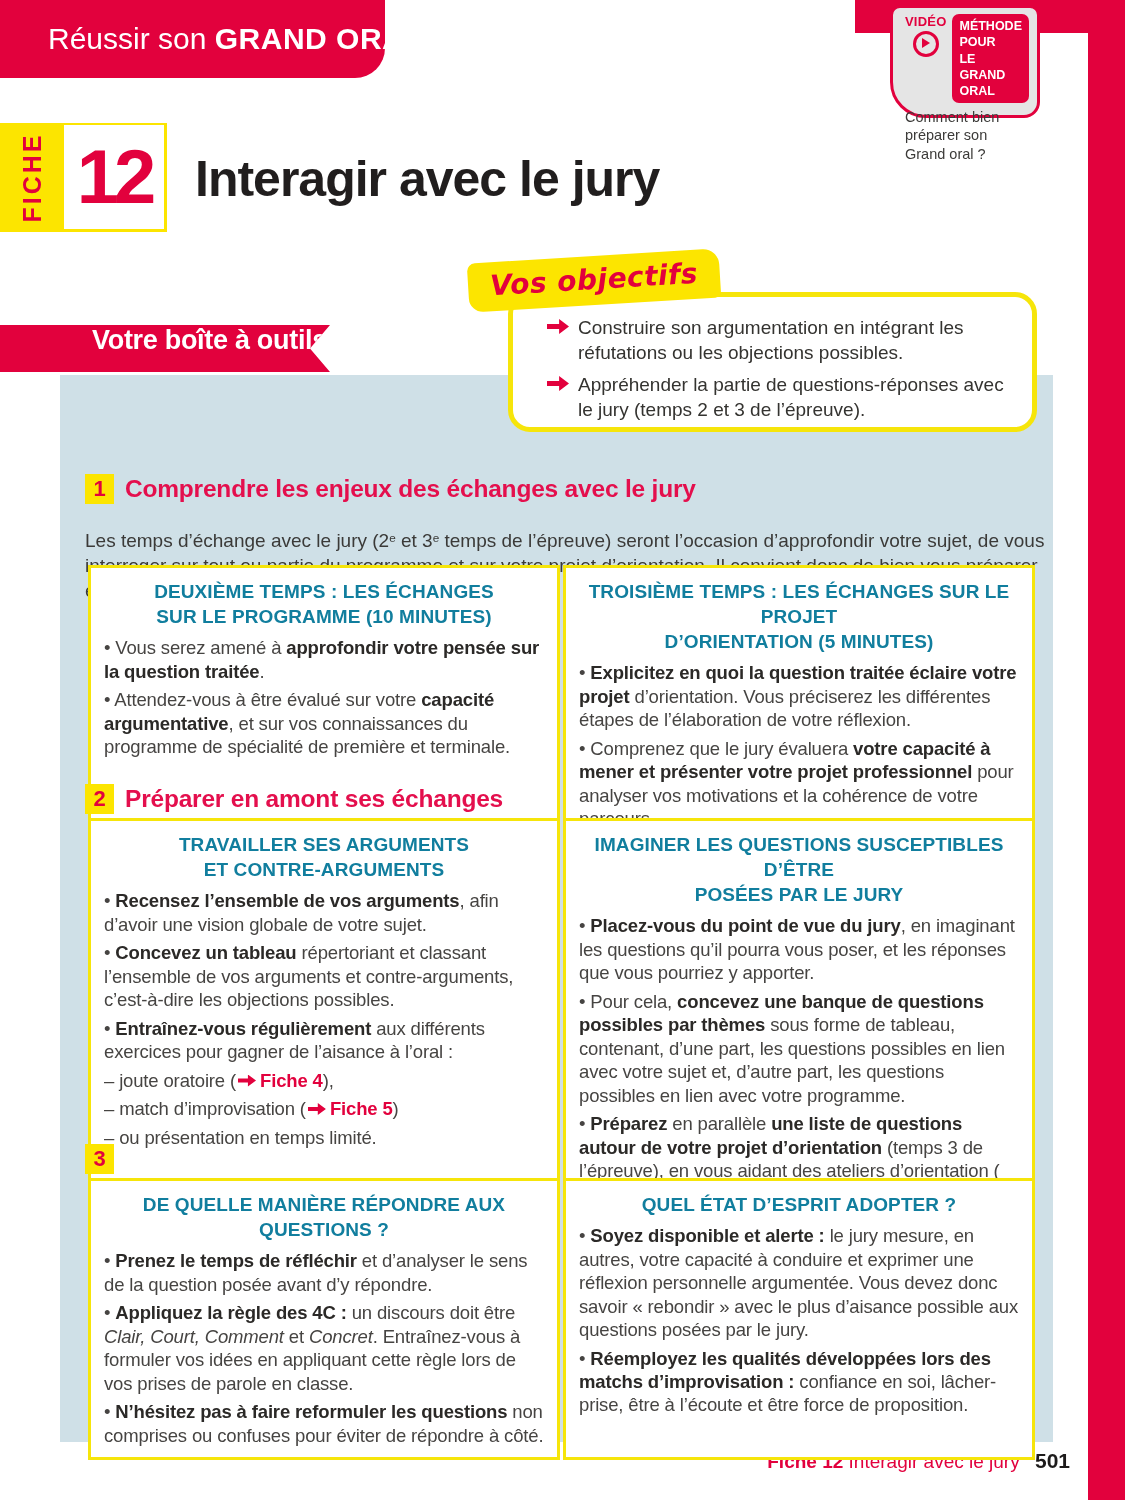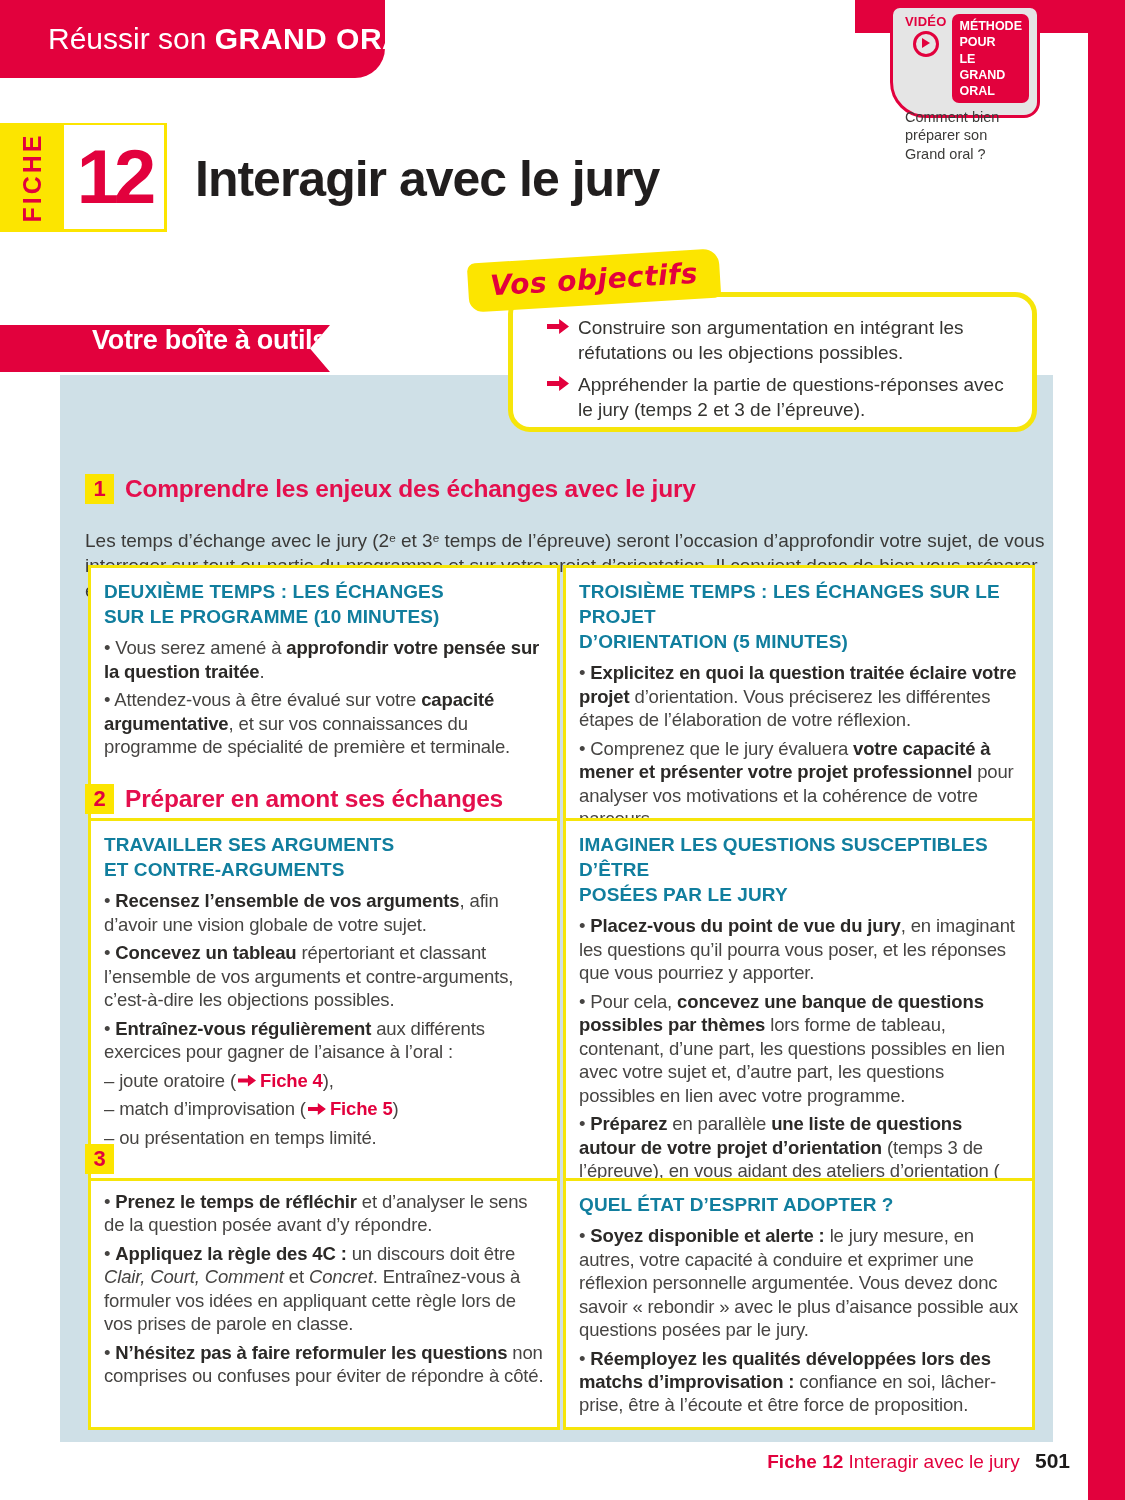--- a/index.html
+++ b/index.html
@@ -63,21 +63,21 @@
   
   .sec-head{position:absolute;left:85px;display:flex;align-items:center;gap:11px;z-index:2;}
   .sec-num{width:29px;height:30px;background:#fce500;color:#e2013d;font-weight:700;font-size:22px;
            display:flex;align-items:center;justify-content:center;}
   .sec-title{color:#e40f4d;font-weight:700;font-size:24.5px;letter-spacing:-0.2px;}
   .sec-intro{position:absolute;left:85px;top:509px;width:965px;font-size:19px;line-height:1.32;
              color:#3b3a38;z-index:2;}
   .boxes-row{position:absolute;left:88px;width:947px;display:grid;grid-template-columns:1fr 1fr;
              gap:3px;z-index:2;}
   .info-box{background:#fff;border:3px solid #f6e50a;padding:9px 13px 10px;box-sizing:border-box;}
-  .box-header{color:#117e9e;font-weight:700;font-size:19px;line-height:1.32;
+  .box-header{color:#117e9e;font-weight:700;font-size:19px;text-align:center;line-height:1.32;
               white-space:pre-line;margin:2px 0 7px;letter-spacing:0.1px;}
   .bullet{margin:0 0 5px;font-size:18.5px;line-height:1.27;color:#464442;letter-spacing:-0.15px;}
   .bullet:last-child{margin-bottom:0;}
   .b{font-weight:700;color:#2b2927;}
   .i{font-style:italic;}
   .r{color:#e2013d;font-weight:700;}
   .sup{font-size:0.62em;position:relative;top:-0.45em;}
   .arrow-shape{display:inline-block;width:18px;height:12px;background:#e2013d;margin:0 4px 0 2px;
                clip-path:polygon(0 33%,55% 33%,55% 0,100% 50%,55% 100%,55% 67%,0 67%);}
 
@@ -183,31 +183,32 @@
           <p class="bullet"><span>– joute oratoire (</span><span class="arrow-shape"></span><span class="r">Fiche 4</span><span>),</span></p>
           <p class="bullet"><span>– match d’improvisation (</span><span class="arrow-shape"></span><span class="r">Fiche 5</span><span>)</span></p>
           <p class="bullet"><span>– ou présentation en temps limité.</span></p>
         </div>
     </div>
     <div class="info-box">
       <h3 class="box-header" style="margin-top:2px;">IMAGINER LES QUESTIONS SUSCEPTIBLES D’ÊTRE
 POSÉES PAR LE JURY</h3>
       <div>
           <p class="bullet"><span>• </span><span class="b">Placez-vous du point de vue du jury</span><span>, en imaginant les questions qu’il pourra vous poser, et les réponses que vous pourriez y apporter.</span></p>
-          <p class="bullet"><span>• Pour cela, </span><span class="b">concevez une banque de questions possibles par thèmes</span><span> lors forme de tableau, contenant, d’une part, les questions possibles en lien avec votre sujet et, d’autre part, les questions possibles en lien avec votre programme.</span></p>
+          <p class="bullet"><span>• Pour cela, </span><span class="b">concevez une banque de questions possibles par thèmes</span><span> sous forme de tableau, contenant, d’une part, les questions possibles en lien avec votre sujet et, d’autre part, les questions possibles en lien avec votre programme.</span></p>
           <p class="bullet"><span>• </span><span class="b">Préparez</span><span> en parallèle </span><span class="b">une liste de questions autour de votre projet d’orientation</span><span> (temps 3 de l’épreuve), en vous aidant des ateliers d’orientation (</span><span class="arrow-shape"></span><span class="r">Ateliers 1 à 3</span><span>).</span></p>
         </div>
     </div>
   </div>
 
   <div class="sec-head" id="s3-head">
     <span class="sec-num">3</span>
   </div>
   <div class="boxes-row" id="s3-boxes">
     <div class="info-box">
+      <h3 class="box-header" style="margin-top:2px;">DE QUELLE MANIÈRE RÉPONDRE AUX QUESTIONS ?</h3>
       <div>
           <p class="bullet"><span>• </span><span class="b">Prenez le temps de réfléchir</span><span> et d’analyser le sens de la question posée avant d’y répondre.</span></p>
           <p class="bullet"><span>• </span><span class="b">Appliquez la règle des 4C :</span><span> un discours doit être </span><span class="i">Clair, Court, Comment</span><span> et </span><span class="i">Concret</span><span>. Entraînez-vous à formuler vos idées en appliquant cette règle lors de vos prises de parole en classe.</span></p>
           <p class="bullet"><span>• </span><span class="b">N’hésitez pas à faire reformuler les questions</span><span> non comprises ou confuses pour éviter de répondre à côté.</span></p>
         </div>
     </div>
     <div class="info-box">
       <h3 class="box-header" style="margin-top:2px;">QUEL ÉTAT D’ESPRIT ADOPTER ?</h3>
       <div>
           <p class="bullet"><span>• </span><span class="b">Soyez disponible et alerte :</span><span> le jury mesure, en autres, votre capacité à conduire et exprimer une réflexion personnelle argumentée. Vous devez donc savoir « rebondir » avec le plus d’aisance possible aux questions posées par le jury.</span></p>

